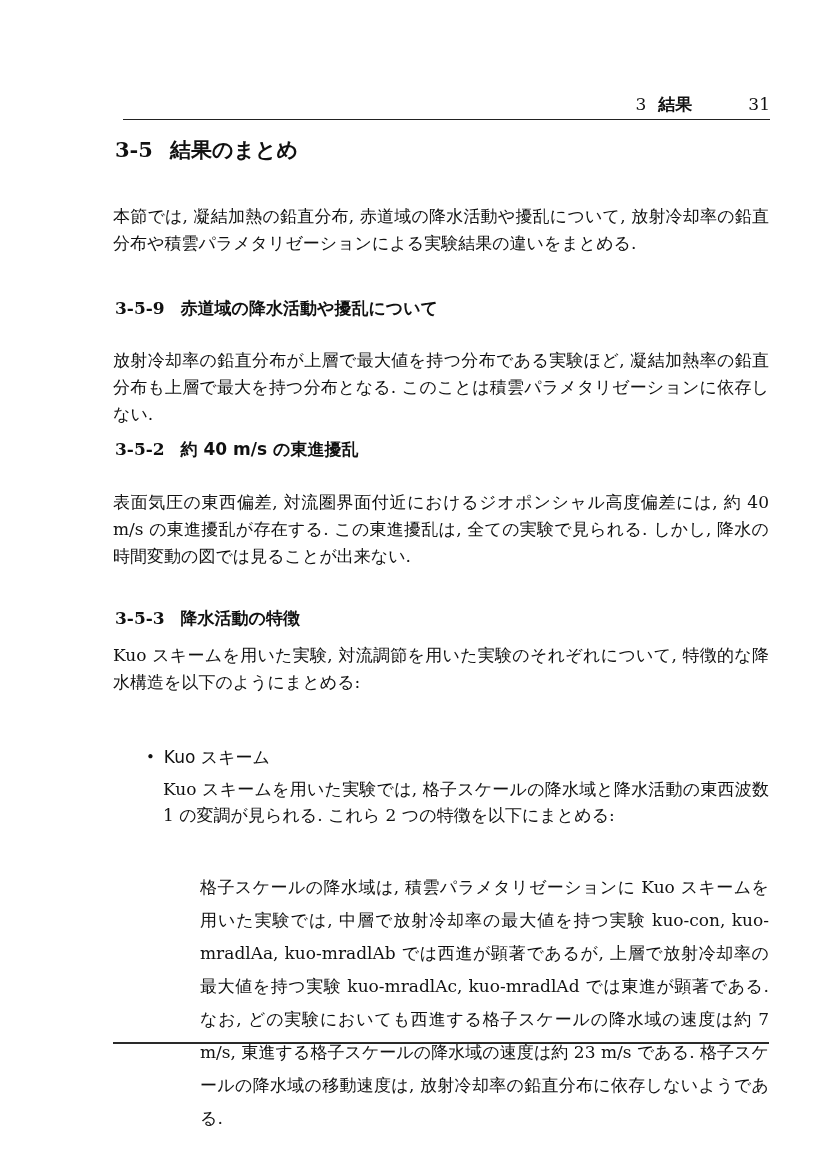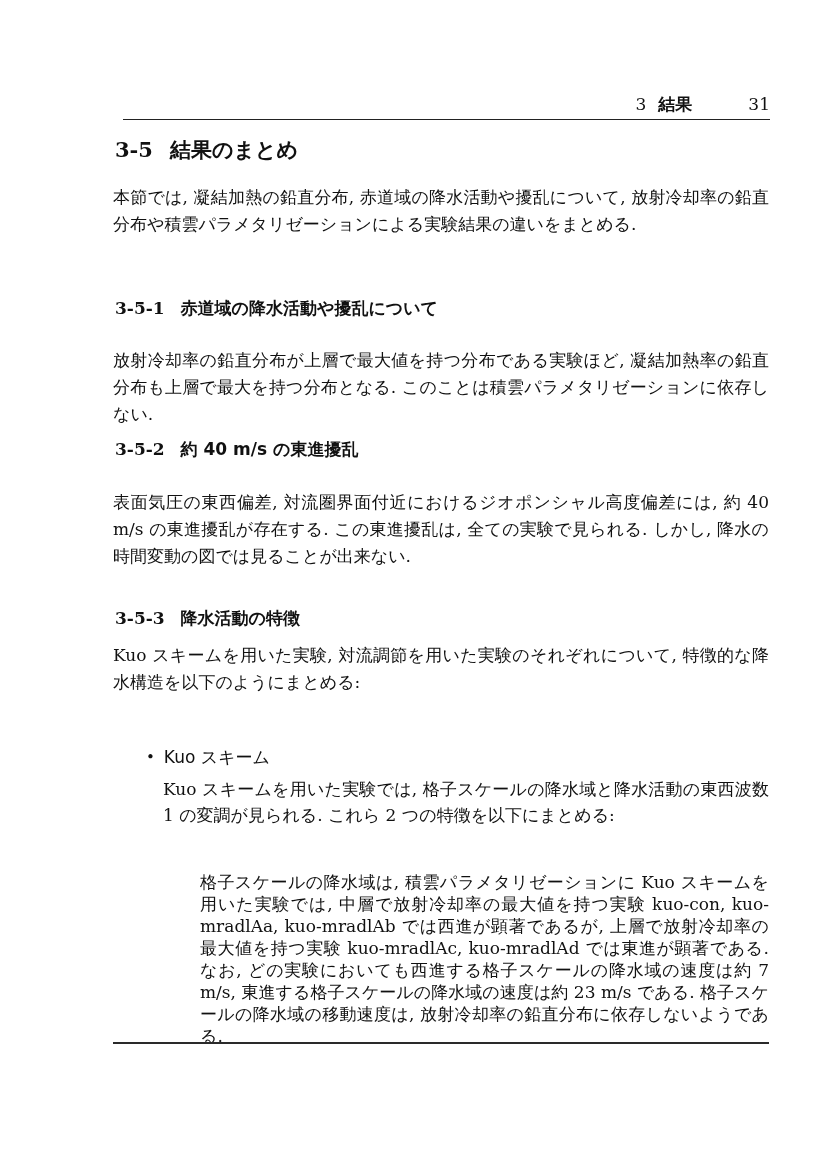--- a/index.html
+++ b/index.html
@@ -69,21 +69,21 @@
   
   .para {
     position: absolute;
     left: 113px;
     width: 656px;
     font-size: 17px;
     line-height: 27px;
     text-align: justify;
     margin: 0;
   }
-  #intro-para      { top: 184px; }
+  #intro-para      { top: 203px; }
   #sub1-para       { top: 347px; }
   #sub2-para       { top: 489px; }
   #sub3-para       { top: 642px; }
   
   .subsection-heading {
     position: absolute;
     left: 115px;
     font-size: 17px;
     font-weight: bold;
     line-height: 22px;
@@ -147,21 +147,21 @@
   .enum-line .enum-title {
     font-family: "DejaVu Sans", "Liberation Sans", sans-serif;
     font-weight: bold;
   }
   .enum-body {
     position: absolute;
     top: 871px;
     left: 200px;
     width: 569px;
     font-size: 17px;
-    line-height: 22px;
+    line-height: 33px;
     text-align: justify;
     margin: 0;
   }
   .footer-rule {
     position: absolute;
     top: 1042px;
     left: 113px;
     width: 656px;
     height: 0;
     border-top: 2px solid #2a2a2a;
@@ -179,21 +179,21 @@
   </div>
   <div class="header-rule"></div>
 
   <h1 class="section-heading">
     <span class="sec-num">3-5</span><span class="sec-title">結果のまとめ</span>
   </h1>
 
   <p class="para" id="intro-para">本節では, 凝結加熱の鉛直分布, 赤道域の降水活動や擾乱について, 放射冷却率の鉛直分布や積雲パラメタリゼーションによる実験結果の違いをまとめる.</p>
 
   <h2 class="subsection-heading" id="sub1-heading">
-    <span class="sub-num">3-5-1</span><span class="sub-title">赤道域の降水活動や擾乱について</span>
+    <span class="sub-num">3-5-9</span><span class="sub-title">赤道域の降水活動や擾乱について</span>
   </h2>
   <p class="para" id="sub1-para">放射冷却率の鉛直分布が上層で最大値を持つ分布である実験ほど, 凝結加熱率の鉛直分布も上層で最大を持つ分布となる. このことは積雲パラメタリゼーションに依存しない.</p>
 
   <h2 class="subsection-heading" id="sub2-heading">
     <span class="sub-num">3-5-2</span><span class="sub-title">約 40 m/s の東進擾乱</span>
   </h2>
   <p class="para" id="sub2-para">表面気圧の東西偏差, 対流圏界面付近におけるジオポンシャル高度偏差には, 約 40 m/s の東進擾乱が存在する. この東進擾乱は, 全ての実験で見られる. しかし, 降水の時間変動の図では見ることが出来ない.</p>
 
   <h2 class="subsection-heading" id="sub3-heading">
     <span class="sub-num">3-5-3</span><span class="sub-title">降水活動の特徴</span>

